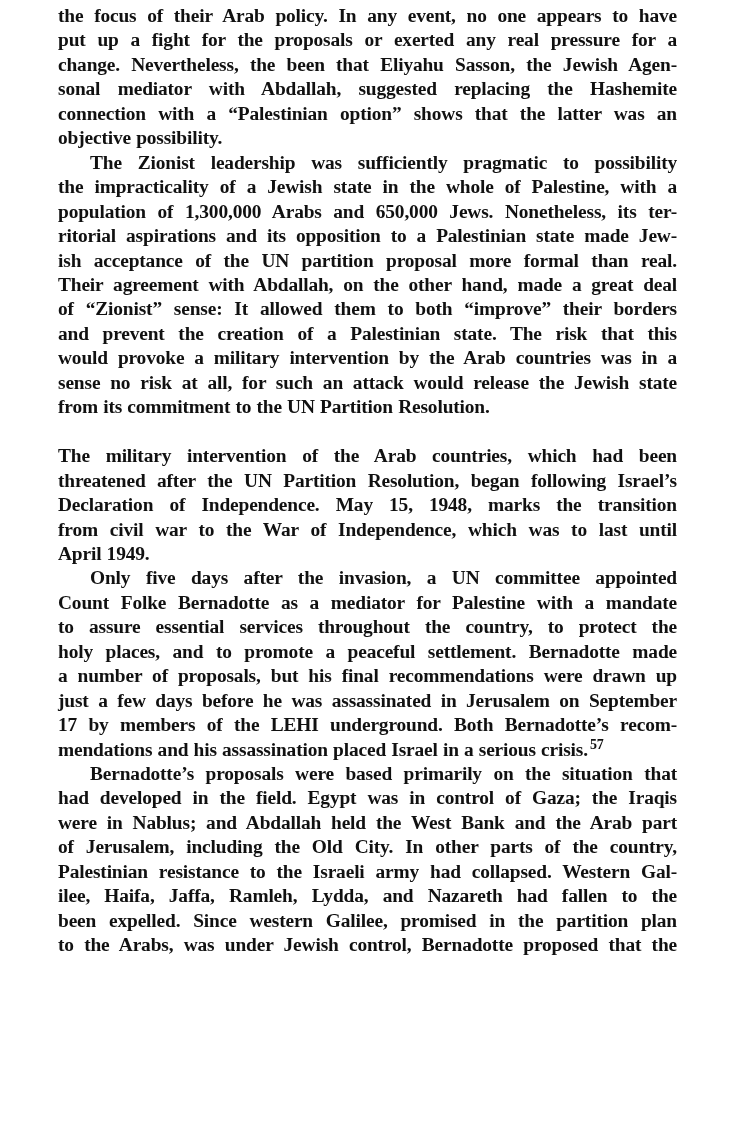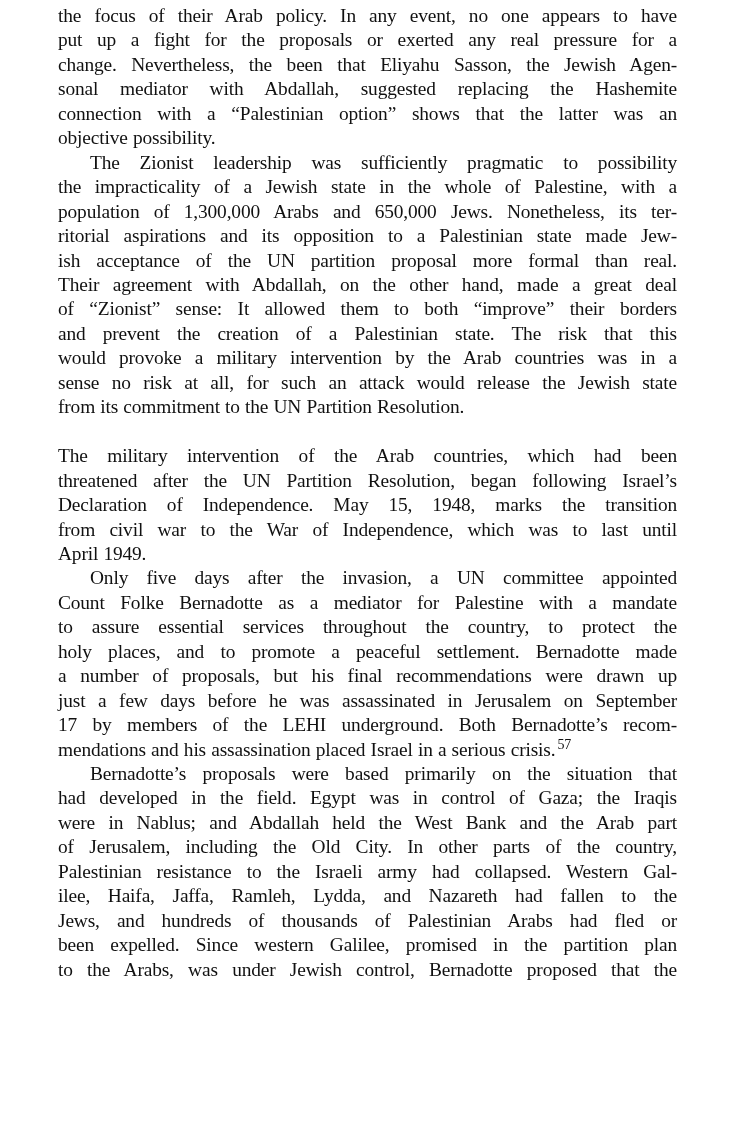--- a/index.html
+++ b/index.html
@@ -13,21 +13,21 @@
     font-size: 19.4px;
     line-height: 24.45px;
     color: #111111;
     text-align: justify;
     hyphens: manual;
     letter-spacing: -0.15px;
     word-spacing: 0.5px;
   }
   .page p { margin: 0; }
   .page p.section-start { margin-top: 24.45px; }
-  .line { display: block; text-align: justify; text-align-last: justify; white-space: nowrap; }
+  .line { display: block; text-align: justify; text-align-last: justify; white-space: nowrap; font-weight: bold; }
   .line.last { text-align-last: left; }
   sup.fn { font-size: 14px; line-height: 0; vertical-align: 7px; margin-left: 2px; }
 </style>
 </head>
 <body>
 
 <div class="page">
 
   <p>
     <span class="line">the focus of their Arab policy. In any event, no one appears to have</span>
@@ -71,18 +71,17 @@
     <span class="line last"><span>mendations and his assassination placed Israel in a serious crisis.</span><sup class="fn">57</sup></span>
   </p>
 
   <p>
     <span class="line" style="padding-left:32px">Bernadotte’s proposals were based primarily on the situation that</span>
     <span class="line">had developed in the field. Egypt was in control of Gaza; the Iraqis</span>
     <span class="line">were in Nablus; and Abdallah held the West Bank and the Arab part</span>
     <span class="line">of Jerusalem, including the Old City. In other parts of the country,</span>
     <span class="line">Palestinian resistance to the Israeli army had collapsed. Western Gal-</span>
     <span class="line">ilee, Haifa, Jaffa, Ramleh, Lydda, and Nazareth had fallen to the</span>
-    <span class="line">Jews, and hundreds of thousands of Palestinian Arabs had fled or</span>
     <span class="line">been expelled. Since western Galilee, promised in the partition plan</span>
     <span class="line">to the Arabs, was under Jewish control, Bernadotte proposed that the</span>
   </p>
 
 </div>
 
 </body></html>

